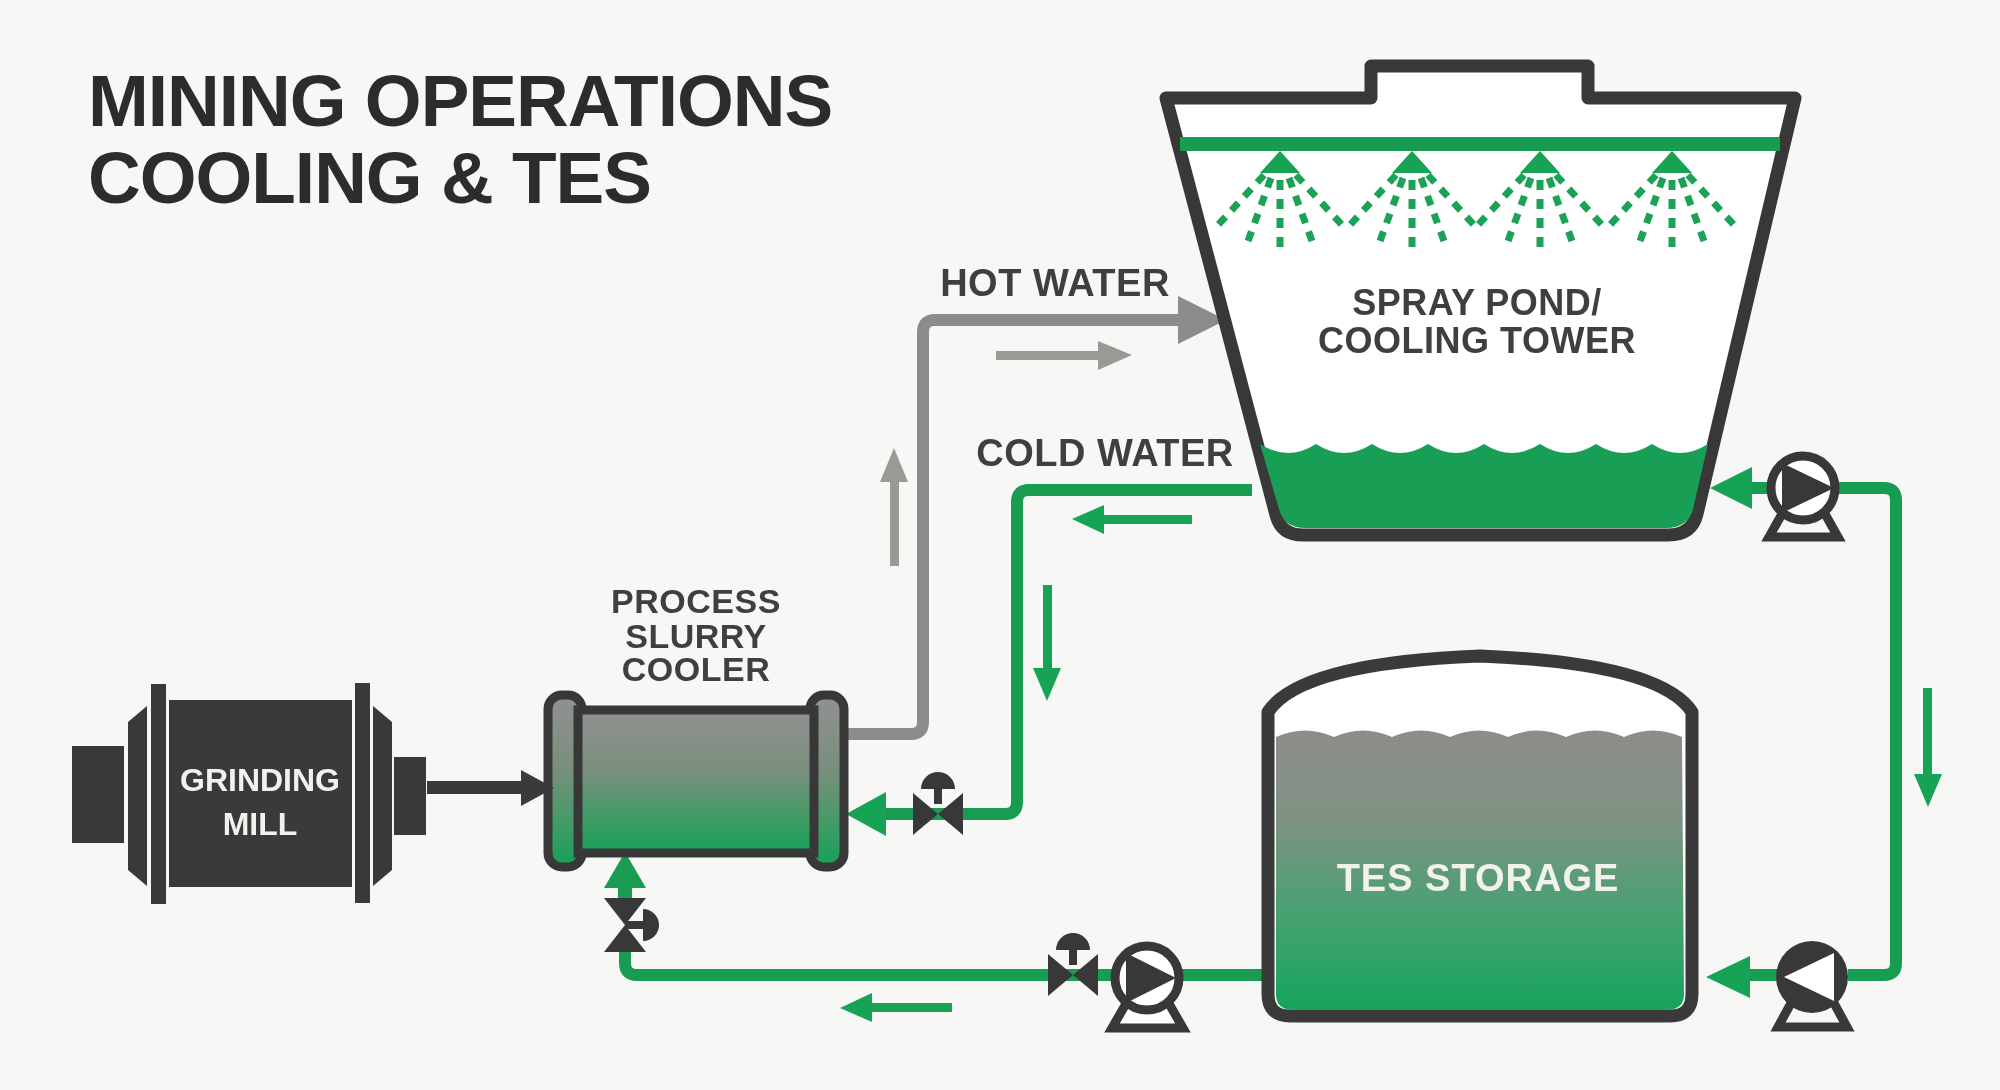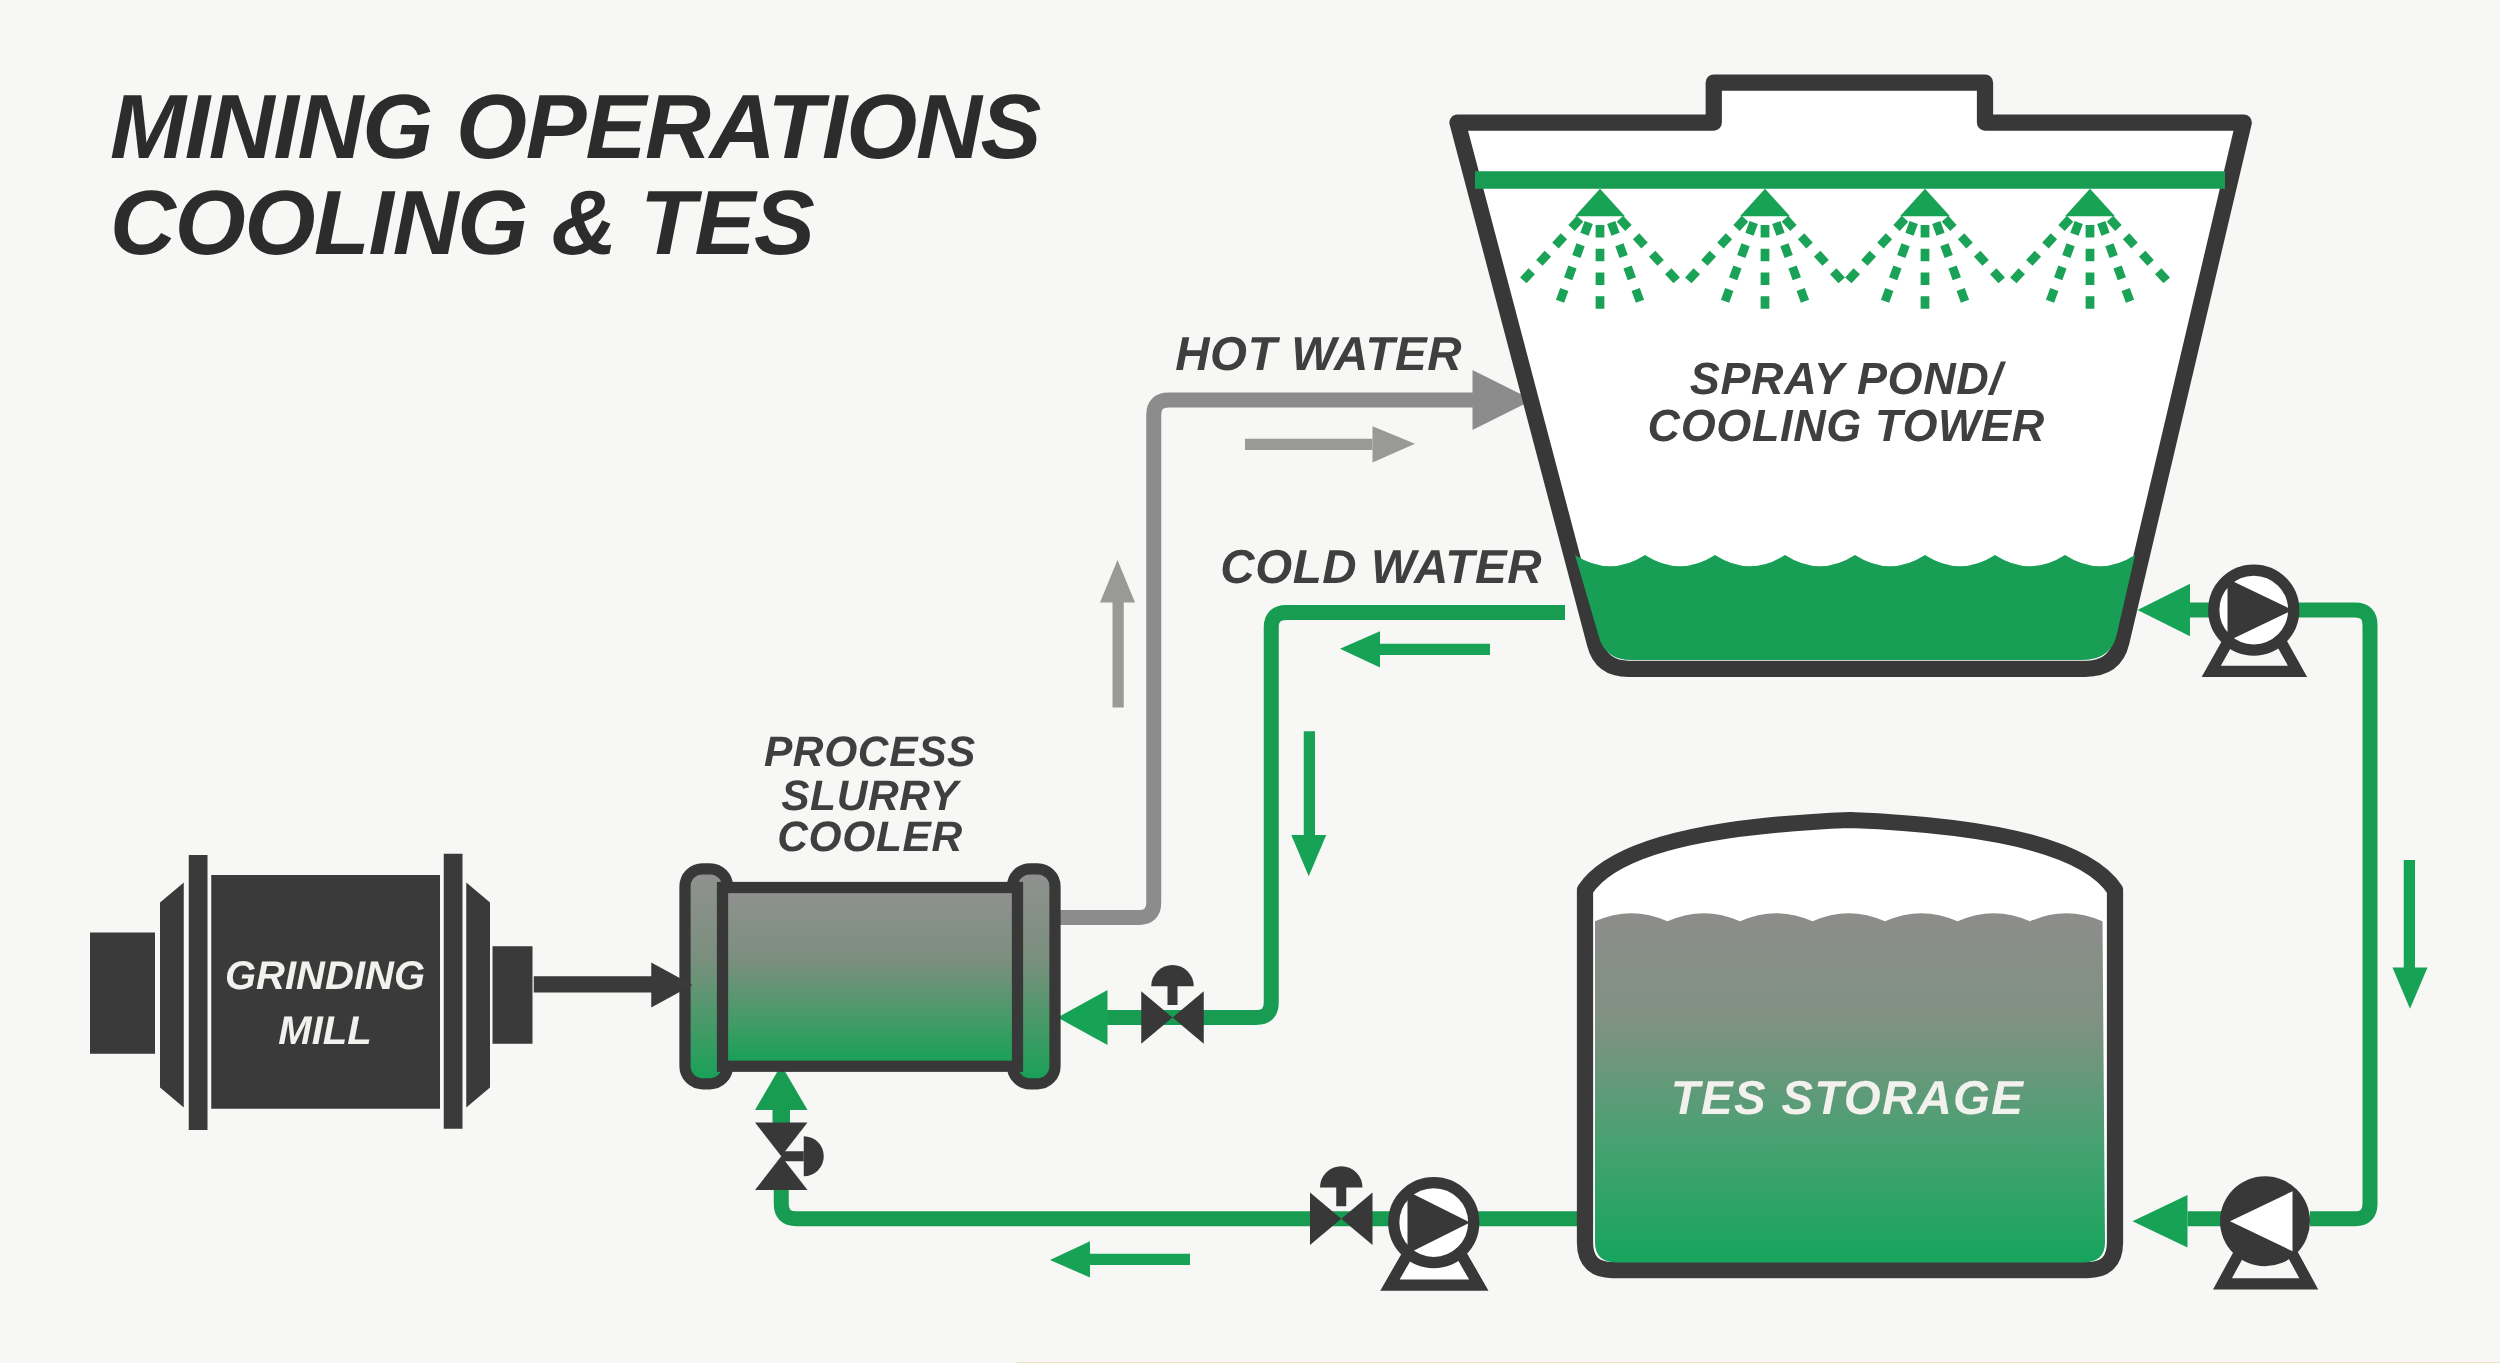--- a/index.html
+++ b/index.html
@@ -1,20 +1,19 @@
 <!DOCTYPE html>
 <html><head>
 <meta charset="utf-8">
 <style>
   html,body{margin:0;padding:0;background:#e9e9e7;}
   .stage{
     width:2000px;height:1090px;position:relative;
     background:#eab308;overflow:hidden;
     font-family:"Liberation Sans", sans-serif;
-    font-style:italic;
   }
   svg{display:block;}
   text{font-family:"Liberation Sans", sans-serif;}
   .title-line{font-weight:bold;fill:#2c2c2c;font-size:73px;letter-spacing:-1px;}
   .lbl{font-weight:bold;fill:#3f3f3f;}
   .lbl-38{font-size:38px;letter-spacing:0.5px;}
   .lbl-36{font-size:36px;letter-spacing:0.5px;}
   .lbl-34{font-size:34px;letter-spacing:0.5px;}
   .lbl-white{font-weight:bold;fill:#f2f1ee;}
 </style>

